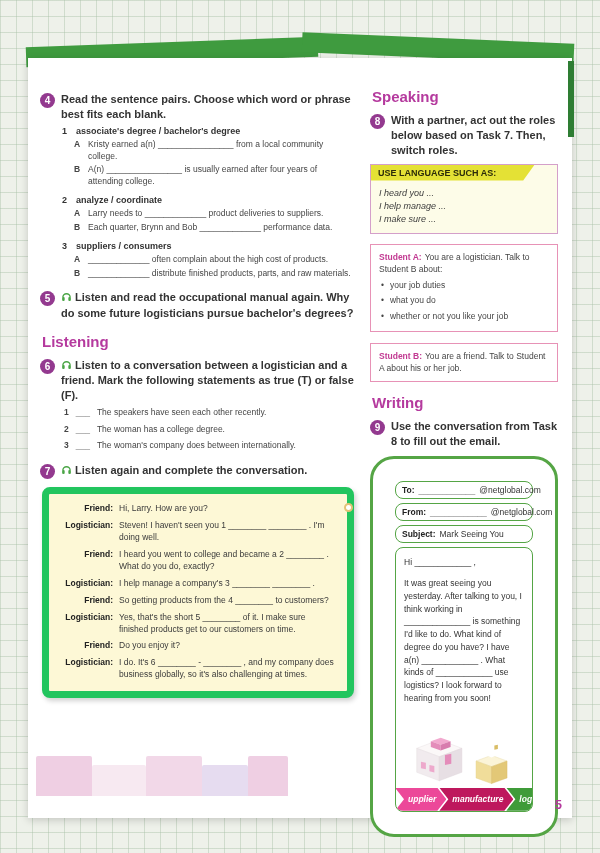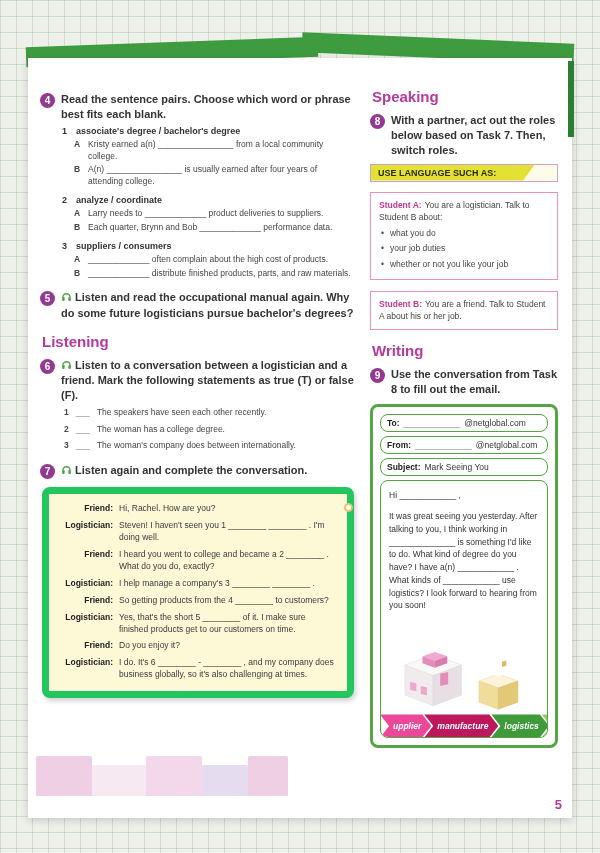--- a/index.html
+++ b/index.html
@@ -78,21 +78,21 @@
   .student-box {
     border:1px solid #e792b6; padding:6px 8px; margin-bottom:11px;
     font-size:8.5px; color:#454545; line-height:1.45; background:#fff;
   }
   .student-label { color:#c23a92; font-weight:bold; margin-right:3px; }
   .sb-bullets { margin:4px 0 0 2px; padding:0; list-style:none; }
   .sb-bullets li { margin-bottom:3px; }
   .sb-bullets li::before { content:"•"; margin-right:6px; }
 
   .email {
-    border:3px solid #55a545; border-radius:8px; padding:7px; margin-top:8px;
+    border:3px solid #55a545; border-radius:24px; padding:22px; margin-top:8px;
     background:#fff; position:relative;
   }
   .em-row {
     border:1.5px solid #55a545; border-radius:8px; padding:3px 6px;
     display:flex; align-items:baseline; gap:4px; font-size:8.5px; margin-bottom:4px; color:#333;
   }
   .em-label { font-weight:bold; color:#222; flex:none; }
   .em-blank { color:#8a8a8a; }
   .em-body {
     border:1.5px solid #55a545; border-radius:8px; padding:8px 8px 0;
@@ -219,21 +219,21 @@
                 <rect x="16" y="13" width="5.5" height="9" rx="2.5" fill="#4aa546"></rect>
               </svg></span><span>Listen again and complete the conversation.</span>
         </div>
       </div>
 
       <div class="dialog">
         <div class="dialog-ring"></div>
         <div>
             <div class="dl-row">
               <span class="dl-speaker">Friend:</span>
-              <span class="dl-text">Hi, Rachel. How are you?</span>
+              <span class="dl-text">Hi, Larry. How are you?</span>
             </div>
             <div class="dl-row">
               <span class="dl-speaker">Logistician:</span>
               <span class="dl-text">Steven! I haven't seen you 1 ________ ________ . I'm doing well.</span>
             </div>
             <div class="dl-row">
               <span class="dl-speaker">Friend:</span>
               <span class="dl-text">I heard you went to college and became a 2 ________ . What do you do, exactly?</span>
             </div>
             <div class="dl-row">
@@ -265,27 +265,32 @@
 
       <div class="section-h" style="margin-top:-4px;">Speaking</div>
 
       <div class="task">
         <div class="task-circle">8</div>
         <div class="task-title">With a partner, act out the roles below based on Task 7. Then, switch roles.</div>
       </div>
 
       <div class="use-box">
         <div class="use-head">USE LANGUAGE SUCH AS:</div>
+        <div class="use-body">
+            <div class="use-line">I heard you ...</div>
+            <div class="use-line">I help manage ...</div>
+            <div class="use-line">I make sure ...</div>
+          </div>
       </div>
 
       <div class="student-box">
         <span class="student-label">Student A:</span><span>You are a logistician. Talk to Student B about:</span>
         <ul class="sb-bullets">
+            <li>your job duties</li>
             <li>what you do</li>
-            <li>your job duties</li>
             <li>whether or not you like your job</li>
           </ul>
       </div>
 
       <div class="student-box">
         <span class="student-label">Student B:</span><span>You are a friend. Talk to Student A about his or her job.</span>
       </div>
 
       <div class="section-h">Writing</div>
 

